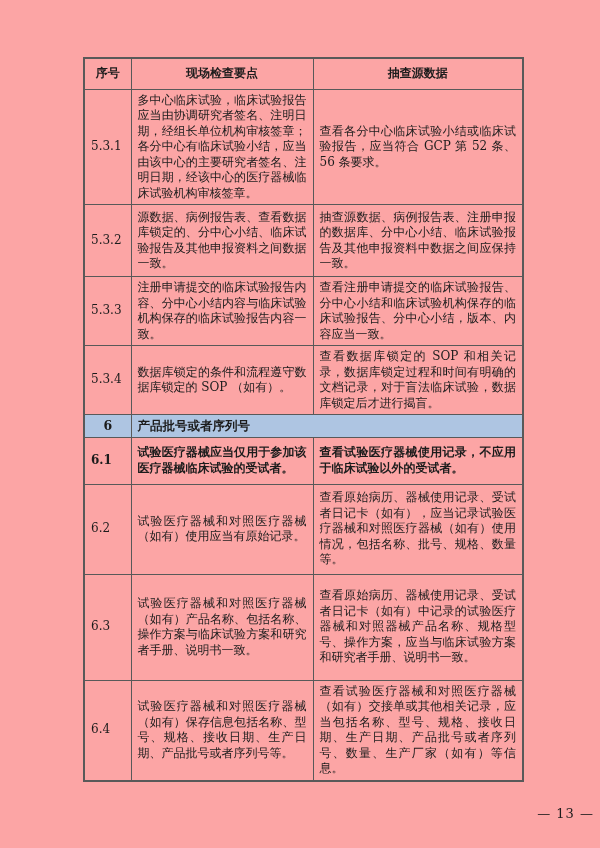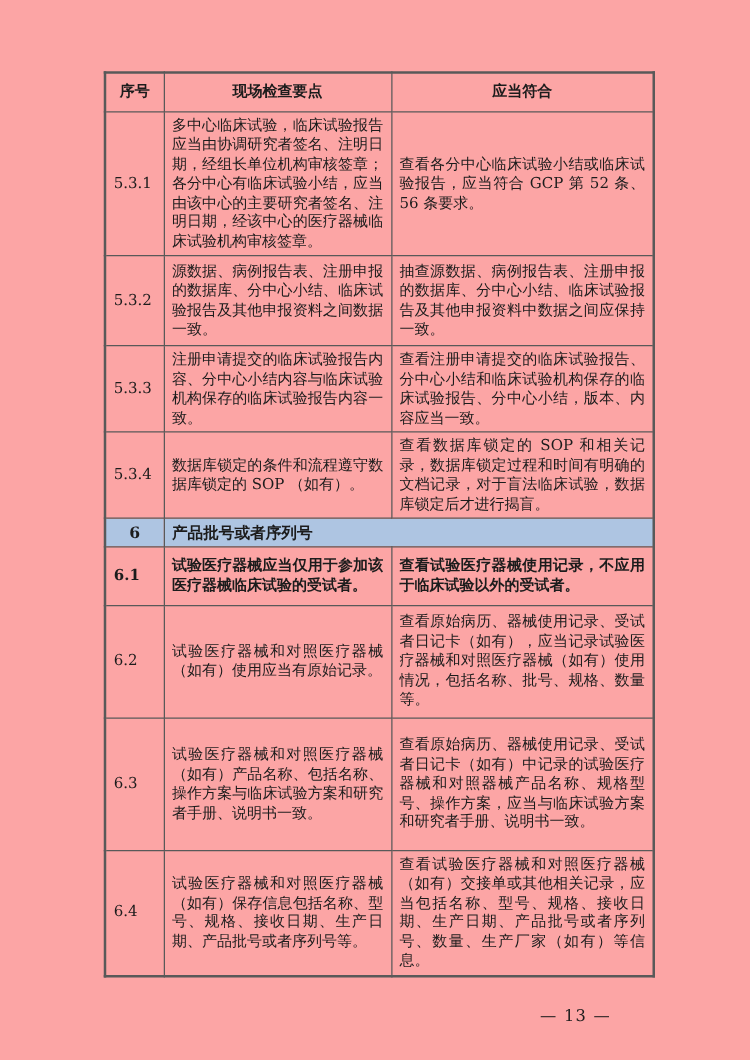--- a/index.html
+++ b/index.html
@@ -67,24 +67,24 @@
   tr.r-533     { height: 65px; }
   tr.r-534     { height: 68px; }
   tr.section-row { height: 22px; }
   tr.r-61      { height: 47px; font-weight: bold; }
   tr.r-62      { height: 90px; }
   tr.r-63      { height: 106px; }
   tr.r-64      { height: 97px; }
 
   .footer-page-number {
     position: absolute;
-    left: 432px;
+    left: 464px;
     top: 806px;
     width: 130px;
-    text-align: left;
+    text-align: right;
     font-size: 13px;
     color: #1c1c1c;
     letter-spacing: 1px;
   }
 </style>
 </head>
 <body>
 
 <div class="page">
 
@@ -92,32 +92,32 @@
     <colgroup>
       <col class="c-no">
       <col class="c-points">
       <col class="c-content">
     </colgroup>
 
     <tbody>
         <tr class="r-head">
       <th class="head-cell">序号</th>
       <th class="head-cell">现场检查要点</th>
-      <th class="head-cell">应当符合</th>
+      <th class="head-cell">抽查源数据</th>
     </tr>
 
     <tr class="r-531">
       <td class="no-cell">5.3.1</td>
       <td class="points-cell">多中心临床试验，临床试验报告应当由协调研究者签名、注明日期，经组长单位机构审核签章；各分中心有临床试验小结，应当由该中心的主要研究者签名、注明日期，经该中心的医疗器械临床试验机构审核签章。</td>
       <td class="content-cell">查看各分中心临床试验小结或临床试验报告，应当符合 GCP 第 52 条、56 条要求。</td>
     </tr>
 
     <tr class="r-532">
       <td class="no-cell">5.3.2</td>
-      <td class="points-cell">源数据、病例报告表、注册申报的数据库、分中心小结、临床试验报告及其他申报资料之间数据一致。</td>
+      <td class="points-cell">源数据、病例报告表、查看数据库锁定的、分中心小结、临床试验报告及其他申报资料之间数据一致。</td>
       <td class="content-cell">抽查源数据、病例报告表、注册申报的数据库、分中心小结、临床试验报告及其他申报资料中数据之间应保持一致。</td>
     </tr>
 
     <tr class="r-533">
       <td class="no-cell">5.3.3</td>
       <td class="points-cell">注册申请提交的临床试验报告内容、分中心小结内容与临床试验机构保存的临床试验报告内容一致。</td>
       <td class="content-cell">查看注册申请提交的临床试验报告、分中心小结和临床试验机构保存的临床试验报告、分中心小结，版本、内容应当一致。</td>
     </tr>
 
     <tr class="r-534">

